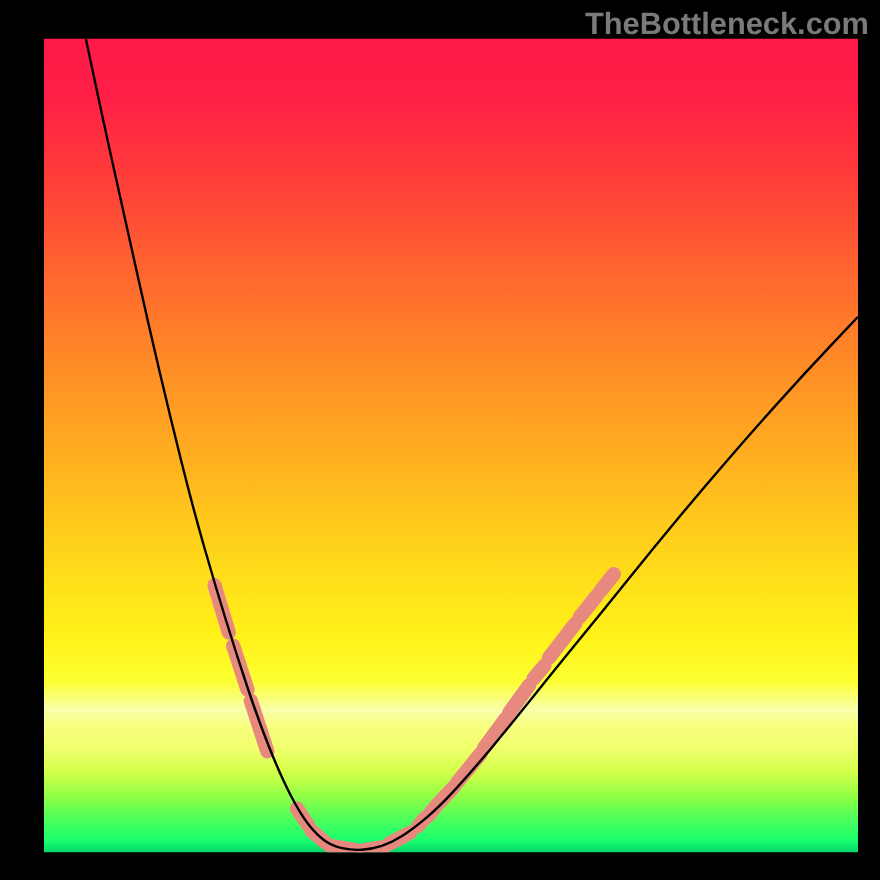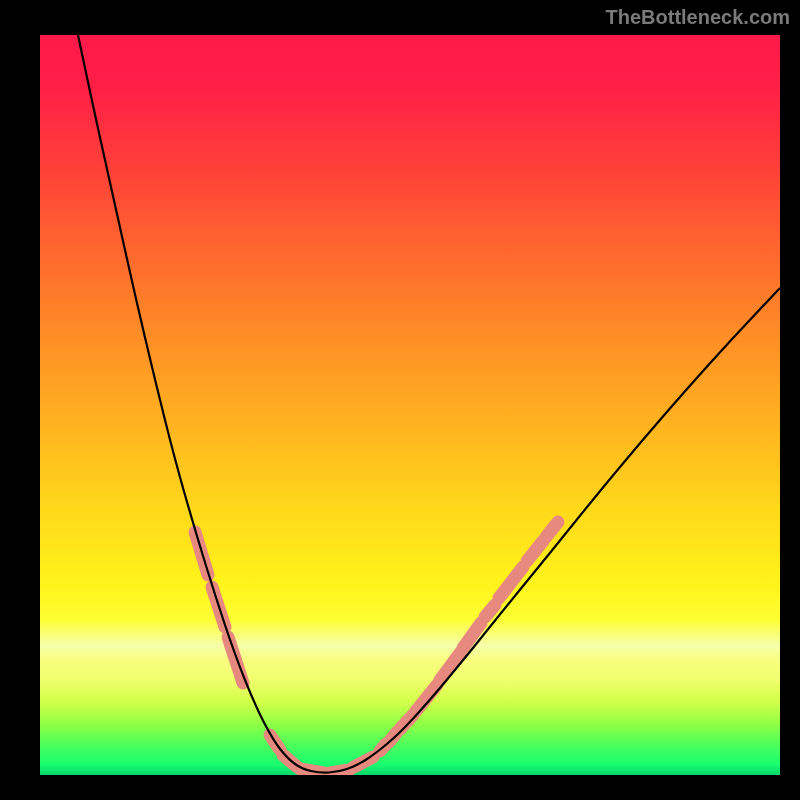--- a/index.html
+++ b/index.html
@@ -15,21 +15,21 @@
     position: relative;
     width: 800px;
     height: 800px;
     background: #000;
   }
   .watermark {
     position: absolute;
     top: 6px;
     right: 10px;
     color: #7a7a7a;
-    font-size: 20px;
+    font-size: 28px;
     font-weight: 600;
     letter-spacing: 0px;
     z-index: 100;
   }
   .plot-area {
     position: absolute;
     left: 40px;
     top: 35px;
     width: 740px;
     height: 740px;

